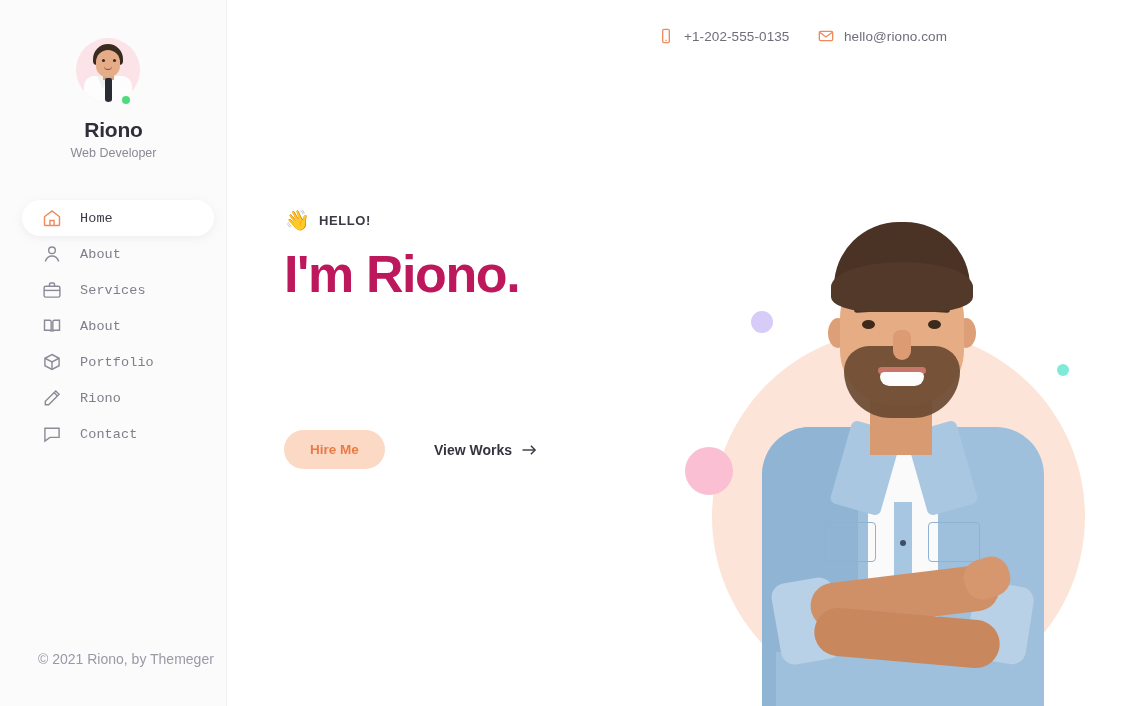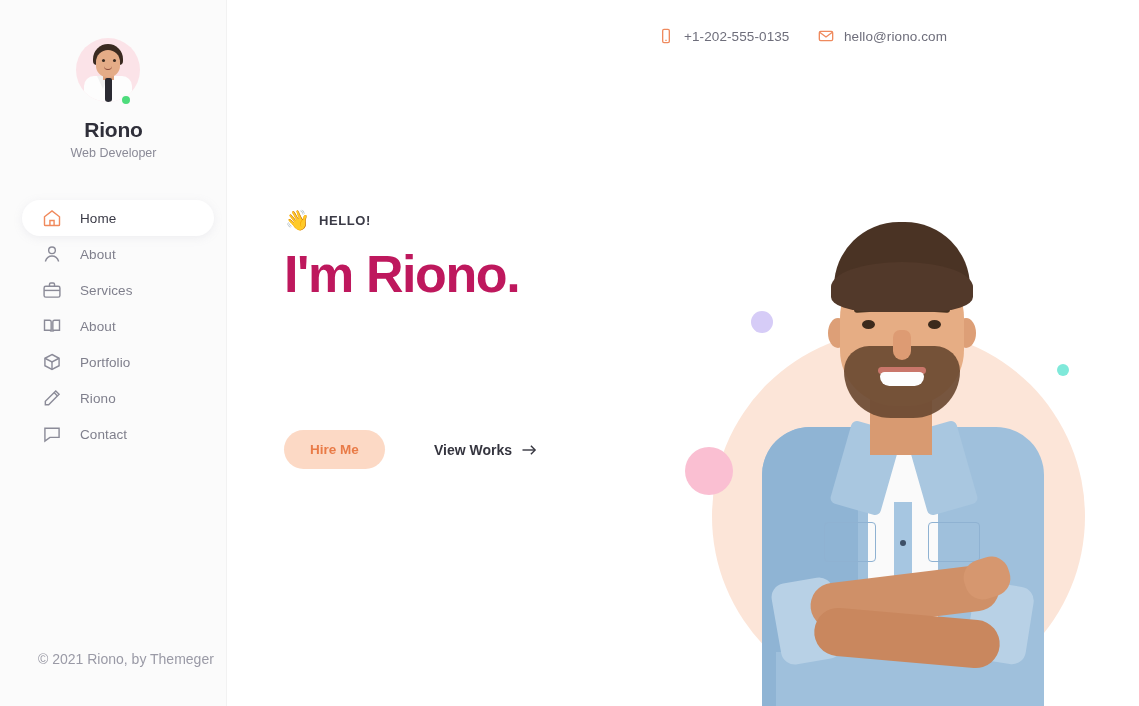--- a/index.html
+++ b/index.html
@@ -71,21 +71,21 @@
   .profile-role {
     position: absolute; left: 0; top: 146px; width: 227px;
     text-align: center; font-size: 12.5px; color: #8a8a97;
   }
 
   
   #nav { position: absolute; left: 22px; top: 200px; width: 192px; }
   .nav-item {
     position: relative; display: flex; align-items: center;
     height: 36px; padding-left: 20px; border-radius: 18px;
-    cursor: pointer; margin-bottom: 0px;
+    cursor: pointer; margin-bottom: 0px; font-family: Liberation Mono, monospace;
   }
   .nav-item + .nav-item { margin-top: 0px; }
   .nav-item.active {
     background: #ffffff;
     box-shadow: 0 2px 10px rgba(150,150,170,0.13);
   }
   .nav-ico { width: 20px; height: 20px; flex: 0 0 20px; color: #8b8b98; }
   .nav-item.active .nav-ico { color: #f08a5d; }
   .nav-label {
     margin-left: 18px; font-size: 13.5px; color: #7f7f8c; letter-spacing: 0.1px;

